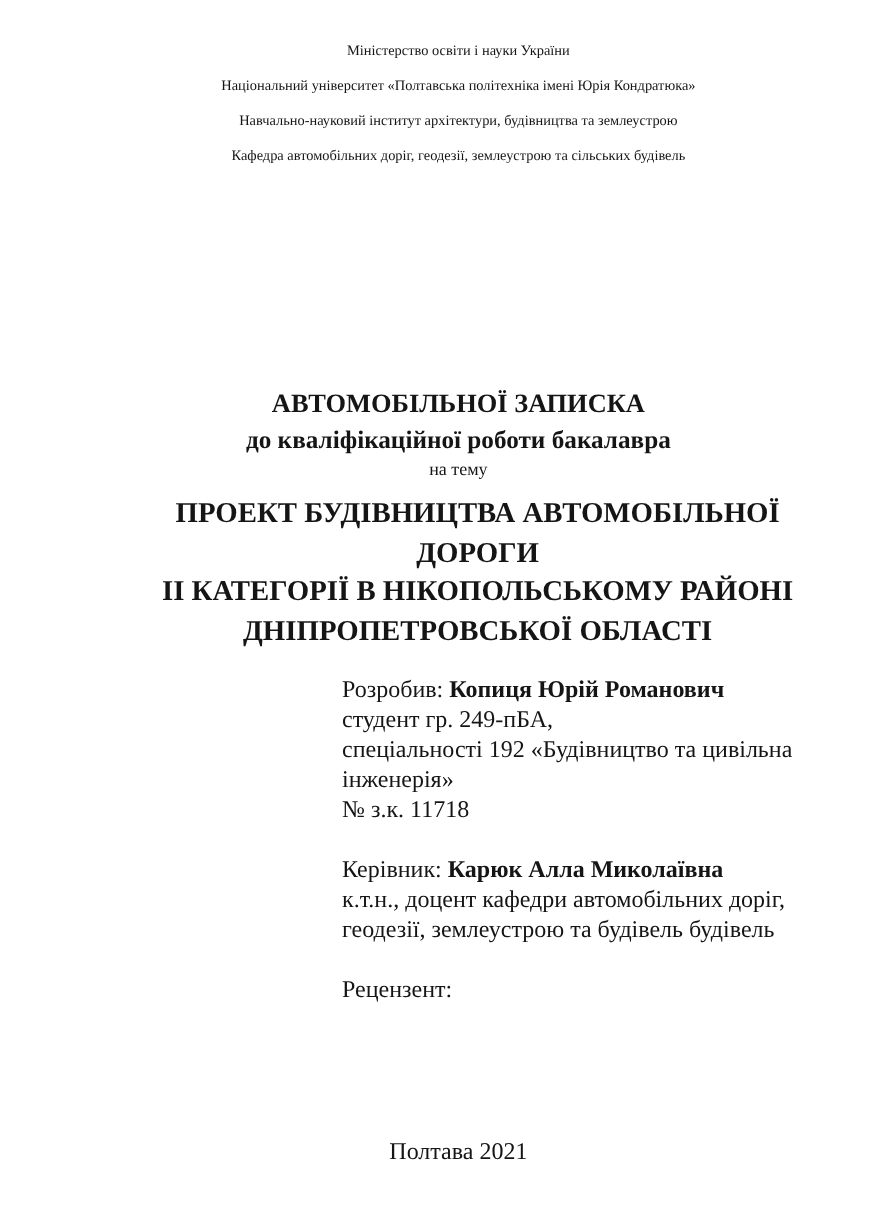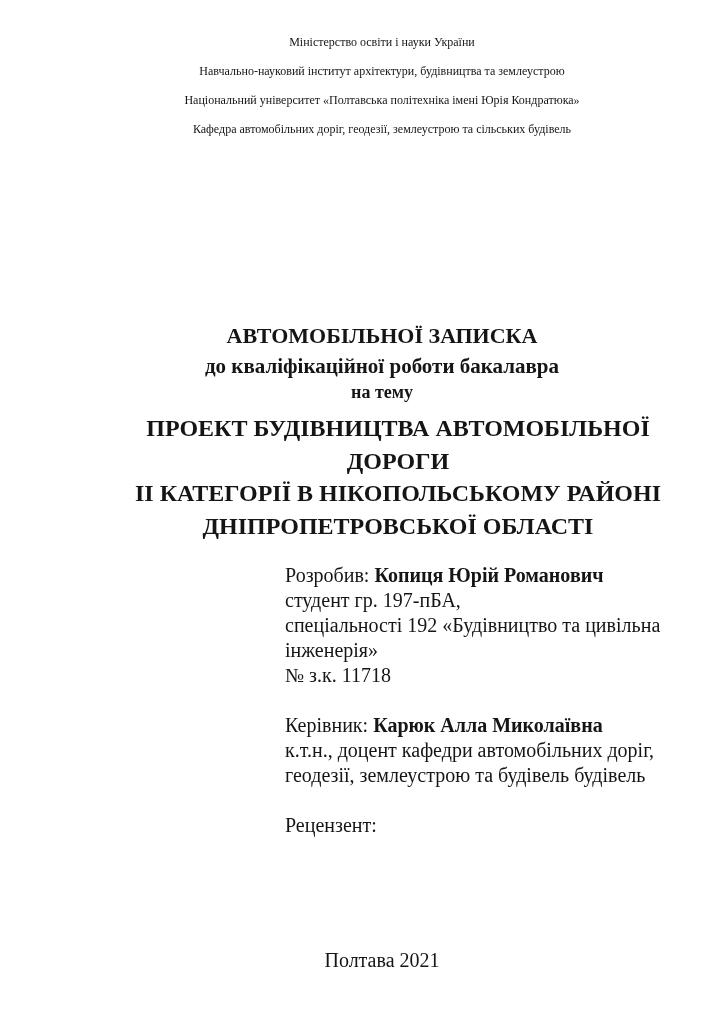--- a/index.html
+++ b/index.html
@@ -44,23 +44,23 @@
     font-size: 22px;
     line-height: 33px;
     font-weight: bold;
   }
   .doc-subtitle {
     font-size: 21px;
     line-height: 28px;
     font-weight: bold;
   }
   .doc-on-topic {
-    font-size: 18px;
+    font-size: 15px;
     line-height: 24px;
-    font-weight: bold;
+    font-weight: normal;
   }
 
   
   .topic {
     position: absolute;
     top: 412px;
     left: 96px;
     right: 24px;
     font-size: 24px;
     line-height: 32.5px;
@@ -91,43 +91,43 @@
     line-height: 25px;
   }
 </style>
 </head>
 <body>
 
 <div class="page">
 
   <header class="header centered">
     <div>Міністерство освіти і науки України</div>
+    <div>Національний університет «Полтавська політехніка імені Юрія Кондратюка»</div>
     <div>Навчально-науковий інститут архітектури, будівництва та землеустрою</div>
-    <div>Національний університет «Полтавська політехніка імені Юрія Кондратюка»</div>
     <div>Кафедра автомобільних доріг, геодезії, землеустрою та сільських будівель</div>
   </header>
 
   <section class="doctype centered">
     <div class="doc-title">АВТОМОБІЛЬНОЇ ЗАПИСКА</div>
     <div class="doc-subtitle">до кваліфікаційної роботи бакалавра</div>
     <div class="doc-on-topic">на тему</div>
   </section>
 
   <section class="topic">
     <div>ПРОЕКТ БУДІВНИЦТВА АВТОМОБІЛЬНОЇ ДОРОГИ</div>
     <div>ІІ КАТЕГОРІЇ В НІКОПОЛЬСЬКОМУ РАЙОНІ</div>
     <div>ДНІПРОПЕТРОВСЬКОЇ ОБЛАСТІ</div>
   </section>
 
   <section class="credits">
     <p>
       <span>Розробив:</span>
       <span class="bold">Копиця Юрій Романович</span>
     </p>
-    <p>студент гр. 197-пБА,</p>
+    <p>студент гр. 249-пБА,</p>
     <p>спеціальності 192 «Будівництво та цивільна інженерія»</p>
     <p>№ з.к. 11718</p>
 
     <p class="gap-above">
       <span>Керівник:</span>
       <span class="bold">Карюк Алла Миколаївна</span>
     </p>
     <p>к.т.н., доцент кафедри автомобільних доріг,</p>
     <p>геодезії, землеустрою та будівель будівель</p>
 

